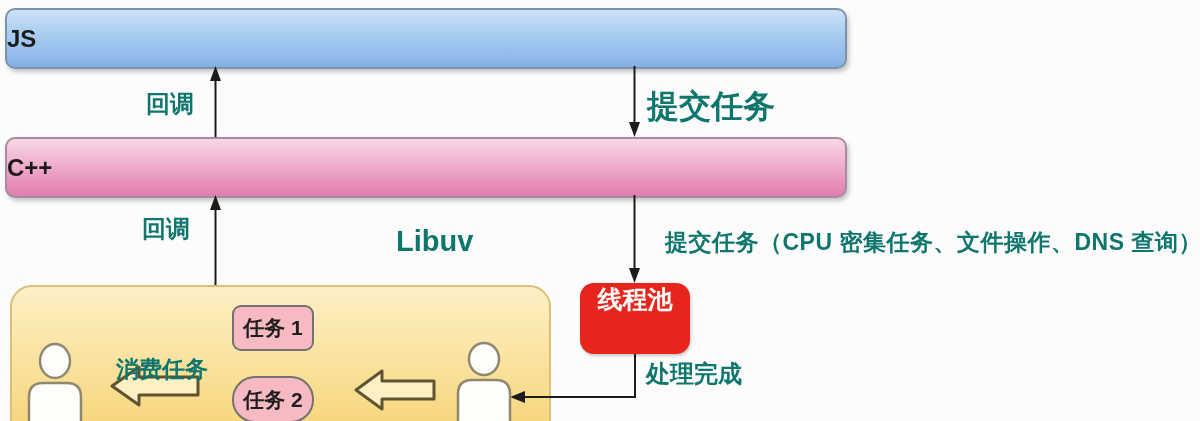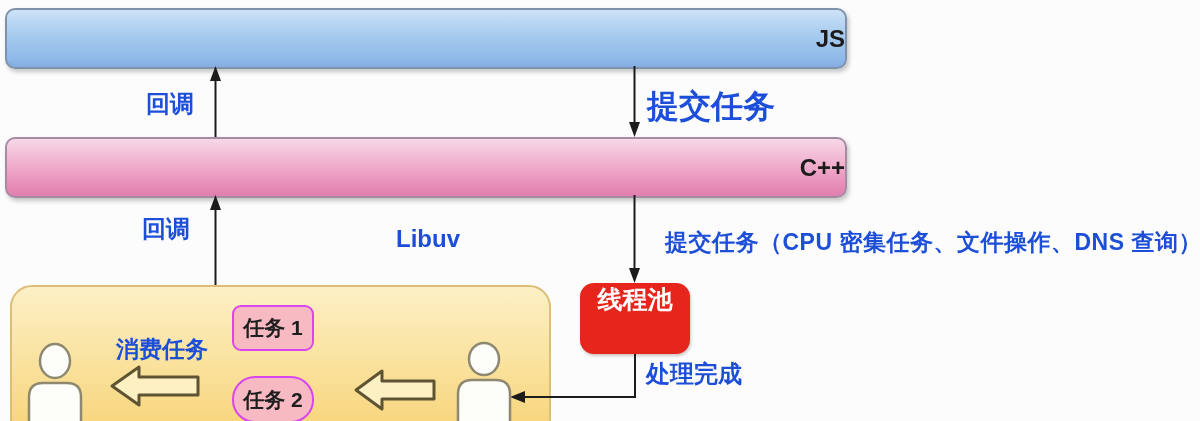--- a/index.html
+++ b/index.html
@@ -9,21 +9,21 @@
     background:#fcfcfc;
     overflow:hidden;
     font-family:"Liberation Sans","DejaVu Sans",sans-serif;
     color:#151515;
   }
   .abs{position:absolute;}
   
   .bar{
     left:5px;width:838px;height:57px;
     border-radius:10px;
-    display:flex;align-items:center;justify-content:flex-end;
+    display:flex;align-items:center;justify-content:flex-start;
     font-size:24px;font-weight:bold;color:#1b1b1b;
     box-shadow:2px 3px 4px rgba(70,70,70,.30);
     z-index:1;
   }
   .bar-js{
     top:8px;
     background:linear-gradient(180deg,#cde2f7 0%,#aacdf0 40%,#8fb9e9 85%,#84aee2 100%);
     border:2px solid #7e93aa;
   }
   .bar-cpp{
@@ -47,29 +47,29 @@
     display:flex;align-items:flex-start;justify-content:center;
     font-size:25px;font-weight:bold;color:#fff;
     box-shadow:1px 2px 3px rgba(80,40,40,.25);
     z-index:1;
   }
   
   .task{
     left:232px;width:78px;height:42px;
     border-radius:9px;
     background:#f7bac2;
-    border:2px solid #d946ef;
+    border:2px solid #737373;
     display:flex;align-items:center;justify-content:center;
     font-size:21px;font-weight:bold;color:#1e1e1e;
     z-index:2;
   }
   .task-1{top:305px;}
   .task-2{top:376px;height:43px;border-radius:23px;}
   
-  .lbl{white-space:nowrap;font-weight:bold;font-size:23px;z-index:3;color:#1d4ed8;}
+  .lbl{white-space:nowrap;font-weight:bold;font-size:23px;z-index:3;color:#0f766e;}
   .lbl-latin{font-weight:bold;}
   #svg-overlay{position:absolute;left:0;top:0;z-index:2;}
 </style>
 </head>
 <body>
 
 <div id="canvas">
 
   <div class="abs bar bar-js">
     <span>JS</span>
@@ -88,24 +88,24 @@
   <div class="abs task task-1">
     <span>任务 1</span>
   </div>
   <div class="abs task task-2">
     <span>任务 2</span>
   </div>
 
   <div class="abs lbl" style="left:146px;top:88px;font-size:24px;">回调</div>
   <div class="abs lbl" style="left:647px;top:85px;font-size:32px;">提交任务</div>
   <div class="abs lbl" style="left:142px;top:213px;font-size:24px;">回调</div>
-  <div class="abs lbl lbl-latin" style="left:396px;top:225px;font-size:24px;">Libuv</div>
+  <div class="abs lbl lbl-latin" style="left:396px;top:225px;font-size:29px;">Libuv</div>
   <div class="abs lbl" style="left:645px;top:227px;font-size:23px;letter-spacing:.5px;margin-left:20px;">提交任务（CPU 密集任务、文件操作、DNS 查询）</div>
   <div class="abs lbl" style="left:646px;top:358px;font-size:24px;font-family:Liberation Mono, monospace;">处理完成</div>
-  <div class="abs lbl" style="left:116px;top:334px;font-family:Liberation Mono, monospace;">消费任务</div>
+  <div class="abs lbl" style="left:116px;top:354px;font-family:Liberation Mono, monospace;">消费任务</div>
 
   <svg id="svg-overlay" width="1200" height="421" viewBox="0 0 1200 421">
 
     <g>
       <line x1="215.5" y1="137" x2="215.5" y2="79" stroke="#1c1c1c" stroke-width="2"></line>
       <polygon points="215.5,66 210,81 221,81" fill="#1c1c1c"></polygon>
     </g>
 
     <g>
       <line x1="634.5" y1="66" x2="634.5" y2="124" stroke="#1c1c1c" stroke-width="2"></line>

